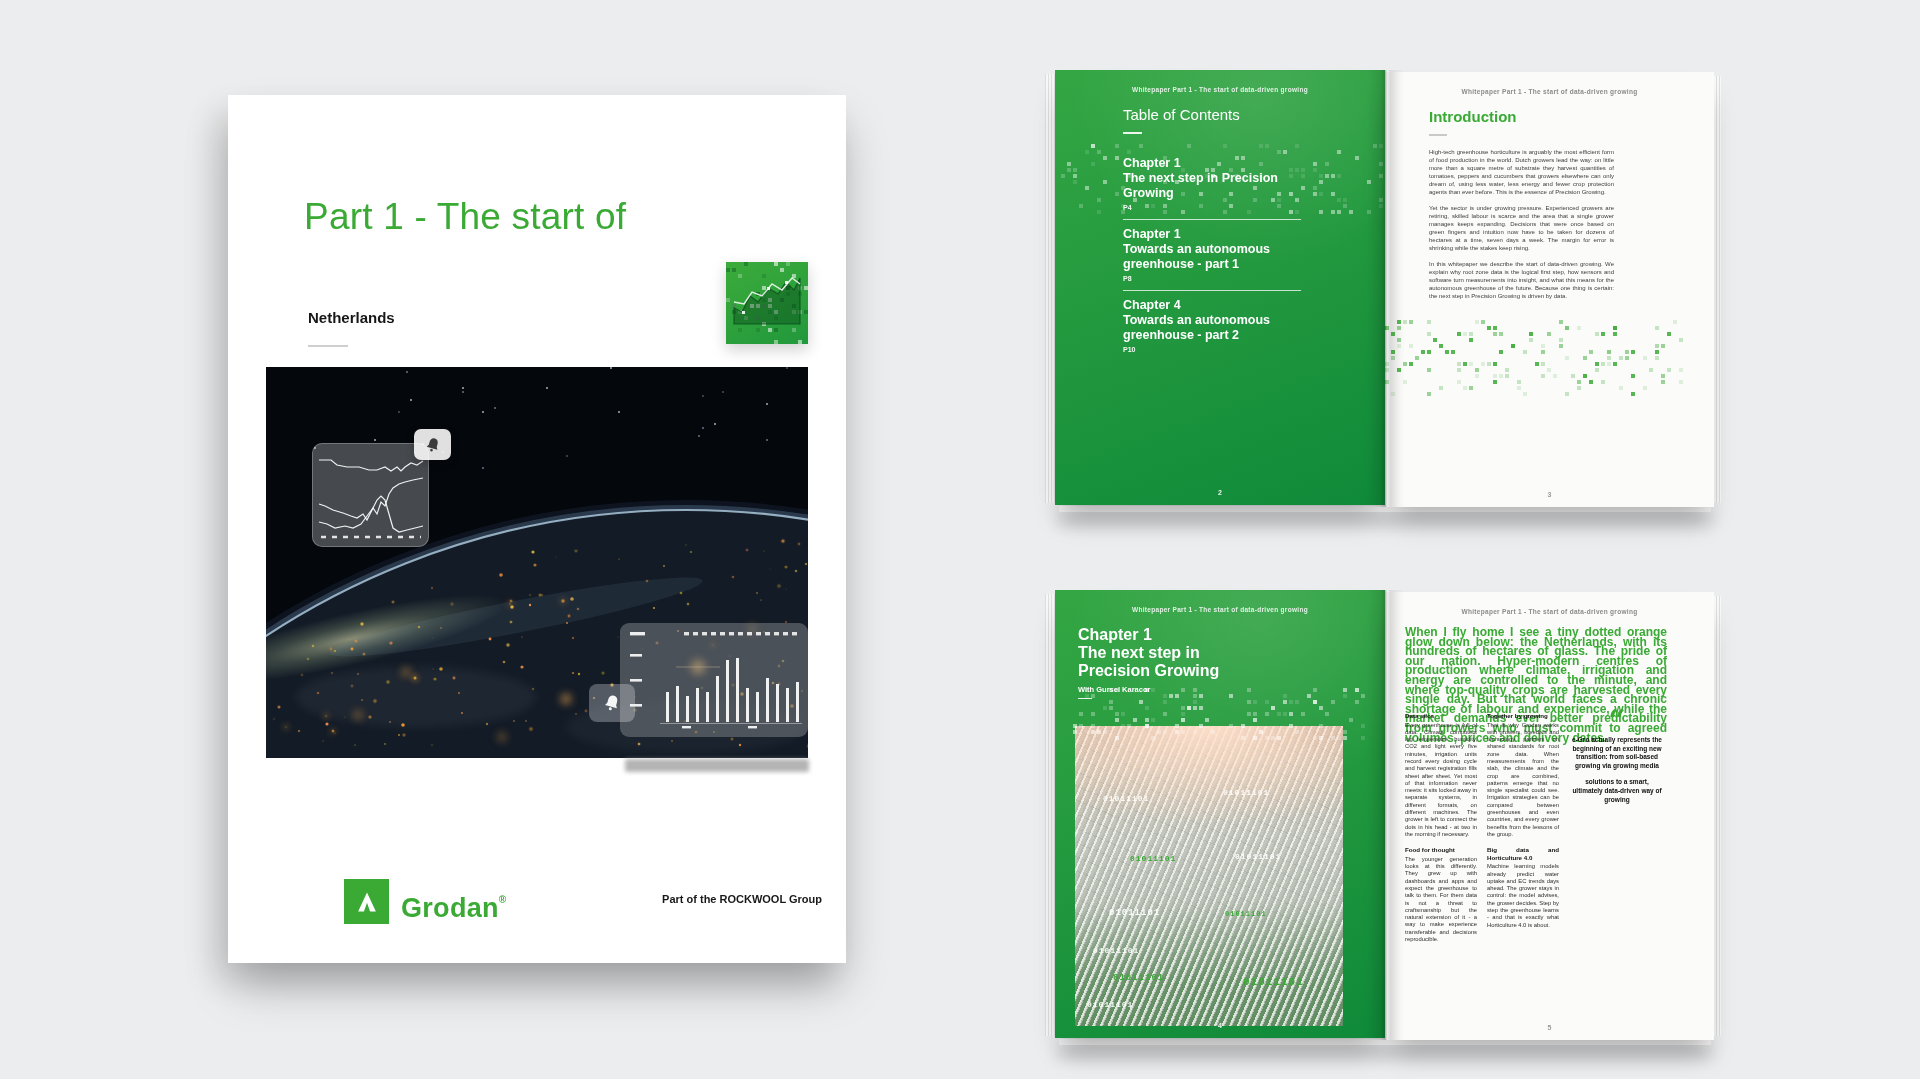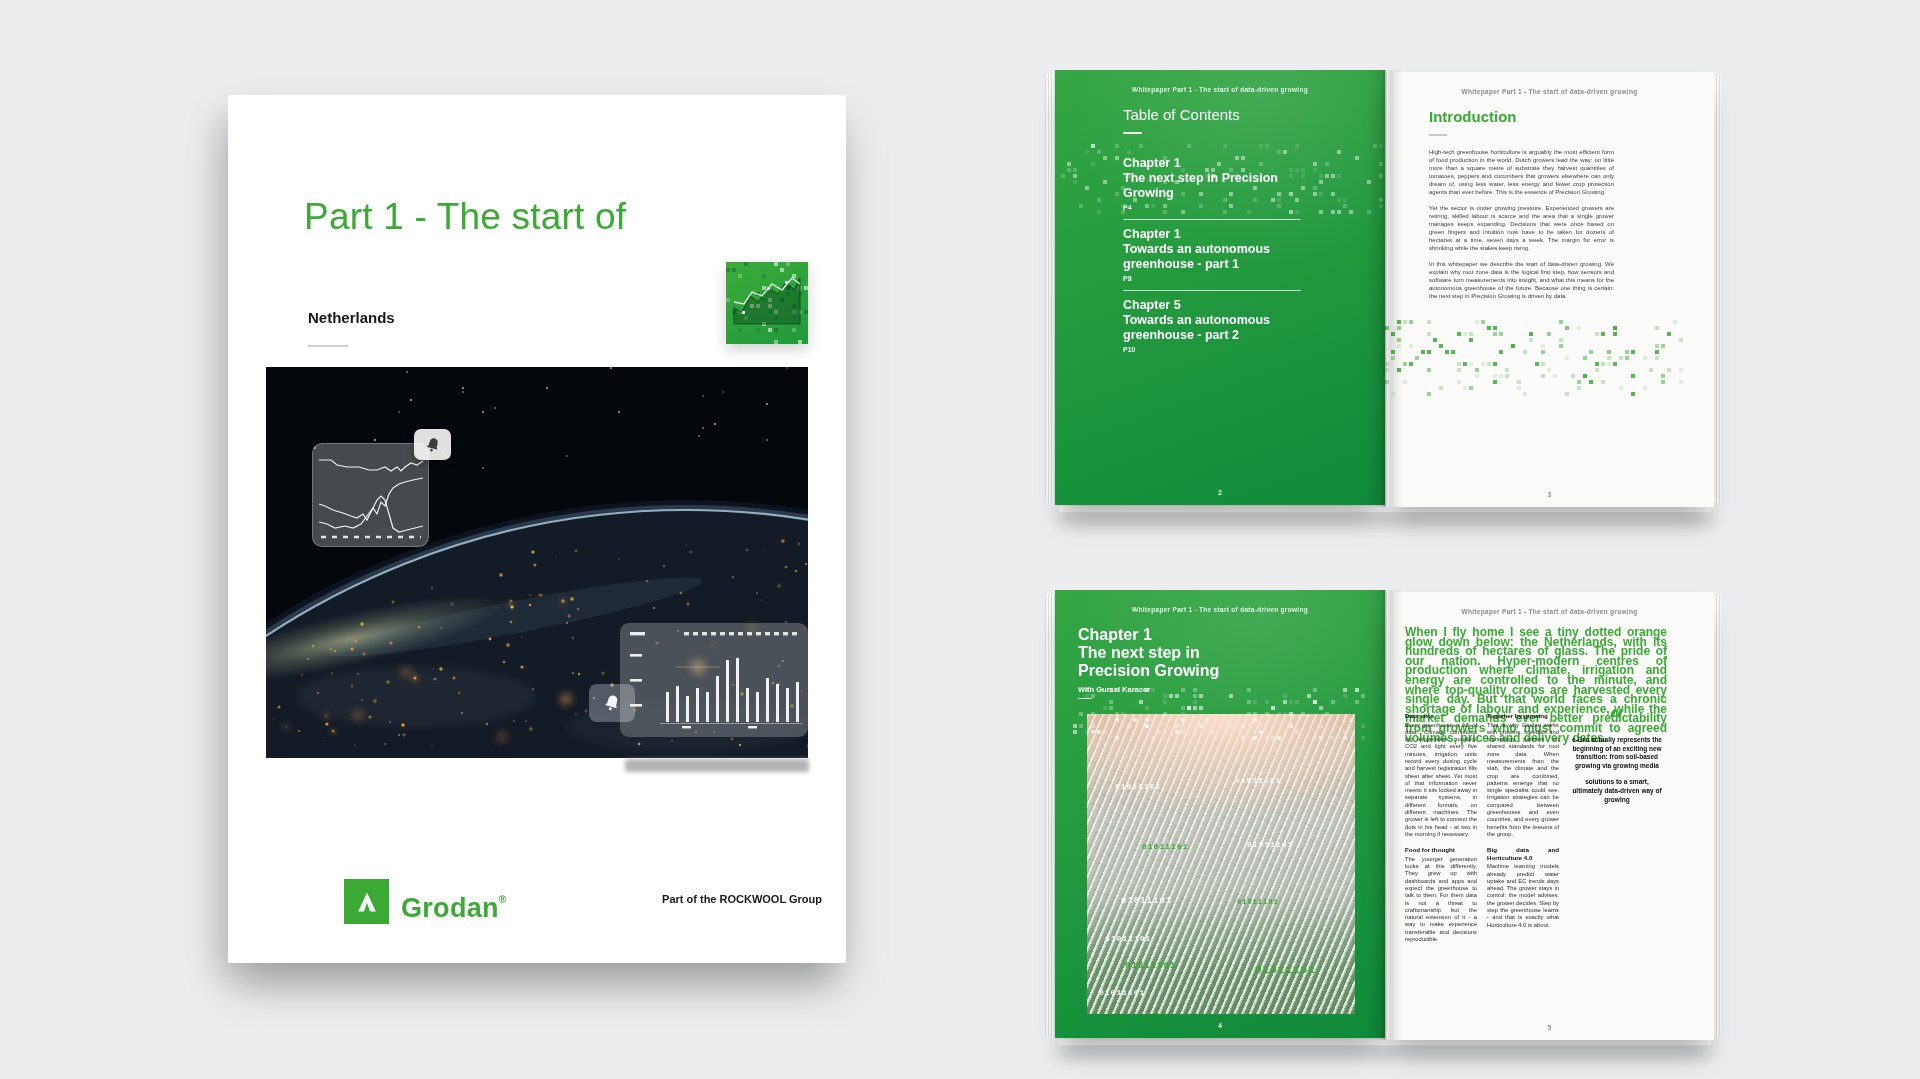--- a/index.html
+++ b/index.html
@@ -94,25 +94,25 @@
   .intro-rule{left:44px;top:62px;width:18px;height:2px;background:#c9c9c9;}
   .intro-body{left:44px;top:76px;width:185px;font-size:6px;line-height:8px;color:#3c3c3c;
               text-align:justify;}
   .intro-body p{margin:0 0 8px 0;}
 
   
   .ch-label{left:23px;top:36px;font-size:16px;line-height:18px;font-weight:800;color:#fff;z-index:2;}
   .ch-title{left:23px;top:54px;width:165px;font-size:16px;line-height:18px;font-weight:800;color:#fff;z-index:2;}
   .ch-byline{left:23px;top:95px;font-size:7.5px;font-weight:700;color:#fff;z-index:2;}
   .ch-byrule{left:23px;top:108px;width:14px;height:1px;background:rgba(255,255,255,.9);z-index:2;}
-  .glass{left:20px;top:124px;width:268px;height:300px;z-index:1;overflow:hidden;background:
+  .glass{left:20px;top:136px;width:268px;height:300px;z-index:1;overflow:hidden;background:
       radial-gradient(130% 55% at 50% 0%, rgba(255,226,205,.95), rgba(255,255,255,0) 60%),
       repeating-linear-gradient(113deg, rgba(255,255,255,.60) 0 2px, rgba(150,152,146,.20) 2px 5px, rgba(104,112,104,.22) 5px 7px),
       repeating-linear-gradient(23deg, rgba(110,120,112,.16) 0 1px, rgba(0,0,0,0) 1px 13px),
-      linear-gradient(180deg,#d9b49b 0%, #dcc9b4 12%, #cfd2c9 36%, #c2cabe 62%, #9fb69d 86%, #8aa888 100%); margin-left: 12px;}
+      linear-gradient(180deg,#d9b49b 0%, #dcc9b4 12%, #cfd2c9 36%, #c2cabe 62%, #9fb69d 86%, #8aa888 100%);}
   .crops{position:absolute;left:0;bottom:0;width:100%;height:42%;
       background:repeating-linear-gradient(113deg, rgba(58,128,60,.50) 0 2px, rgba(255,255,255,.22) 2px 5px, rgba(38,98,46,.38) 5px 7px);
       -webkit-mask-image:linear-gradient(180deg,rgba(0,0,0,0),#000 65%);
       mask-image:linear-gradient(180deg,rgba(0,0,0,0),#000 65%);}
   .bin{position:absolute;font-family:"Liberation Mono","DejaVu Sans Mono",monospace;
        font-weight:700;letter-spacing:1px;z-index:2;}
   .bin.w{color:rgba(255,255,255,.92);}
   .bin.g{color:var(--green);}
 
   
@@ -299,21 +299,21 @@
           <div class="toc-page">P4</div>
           <div class="toc-div"></div>
         </div>
         <div class="toc-item">
           <div class="toc-label">Chapter 1</div>
           <div class="toc-title">Towards an autonomous greenhouse - part 1</div>
           <div class="toc-page">P8</div>
           <div class="toc-div"></div>
         </div>
         <div class="toc-item">
-          <div class="toc-label">Chapter 5</div>
+          <div class="toc-label">Chapter 4</div>
           <div class="toc-title">Towards an autonomous greenhouse - part 2</div>
           <div class="toc-page">P10</div>
         </div>
       </div>
       <div class="abs pageno on-green">2</div>
     </div>
 
     <div class="abs page page-white">
       <div class="abs pw-inner-shade"></div>
       <div class="abs runhead on-white">Whitepaper Part 1 - The start of data-driven growing</div>

